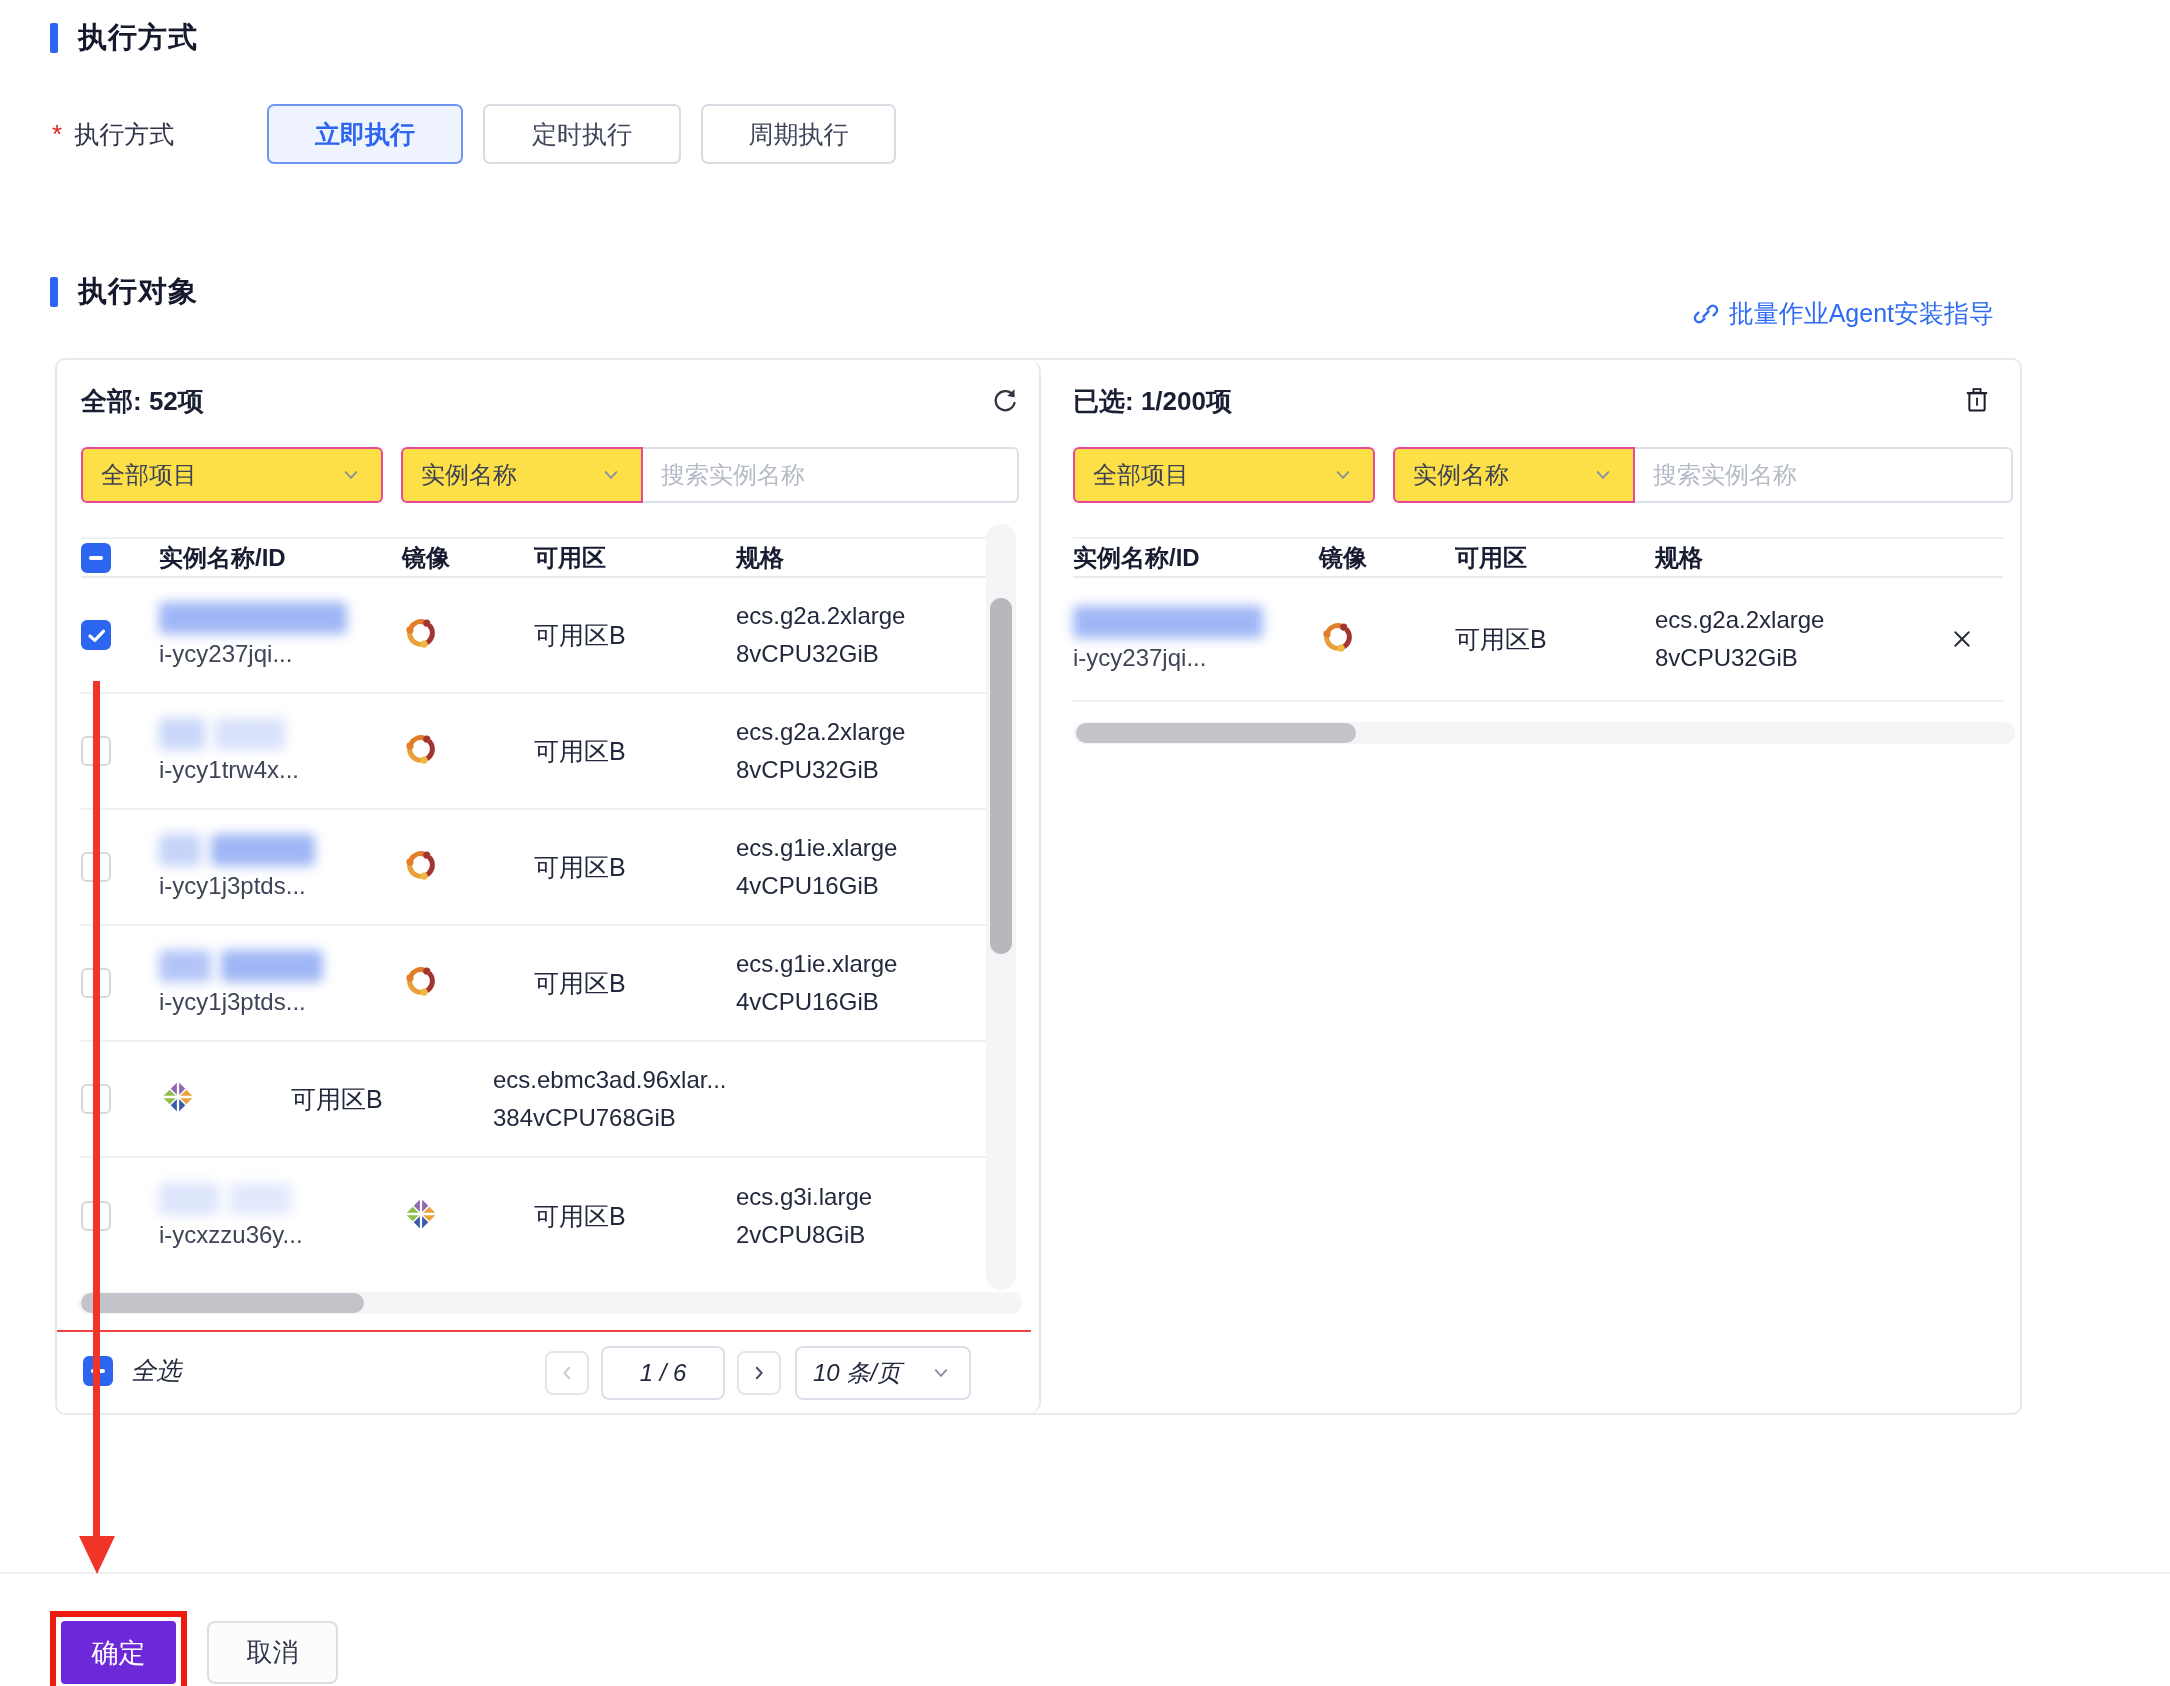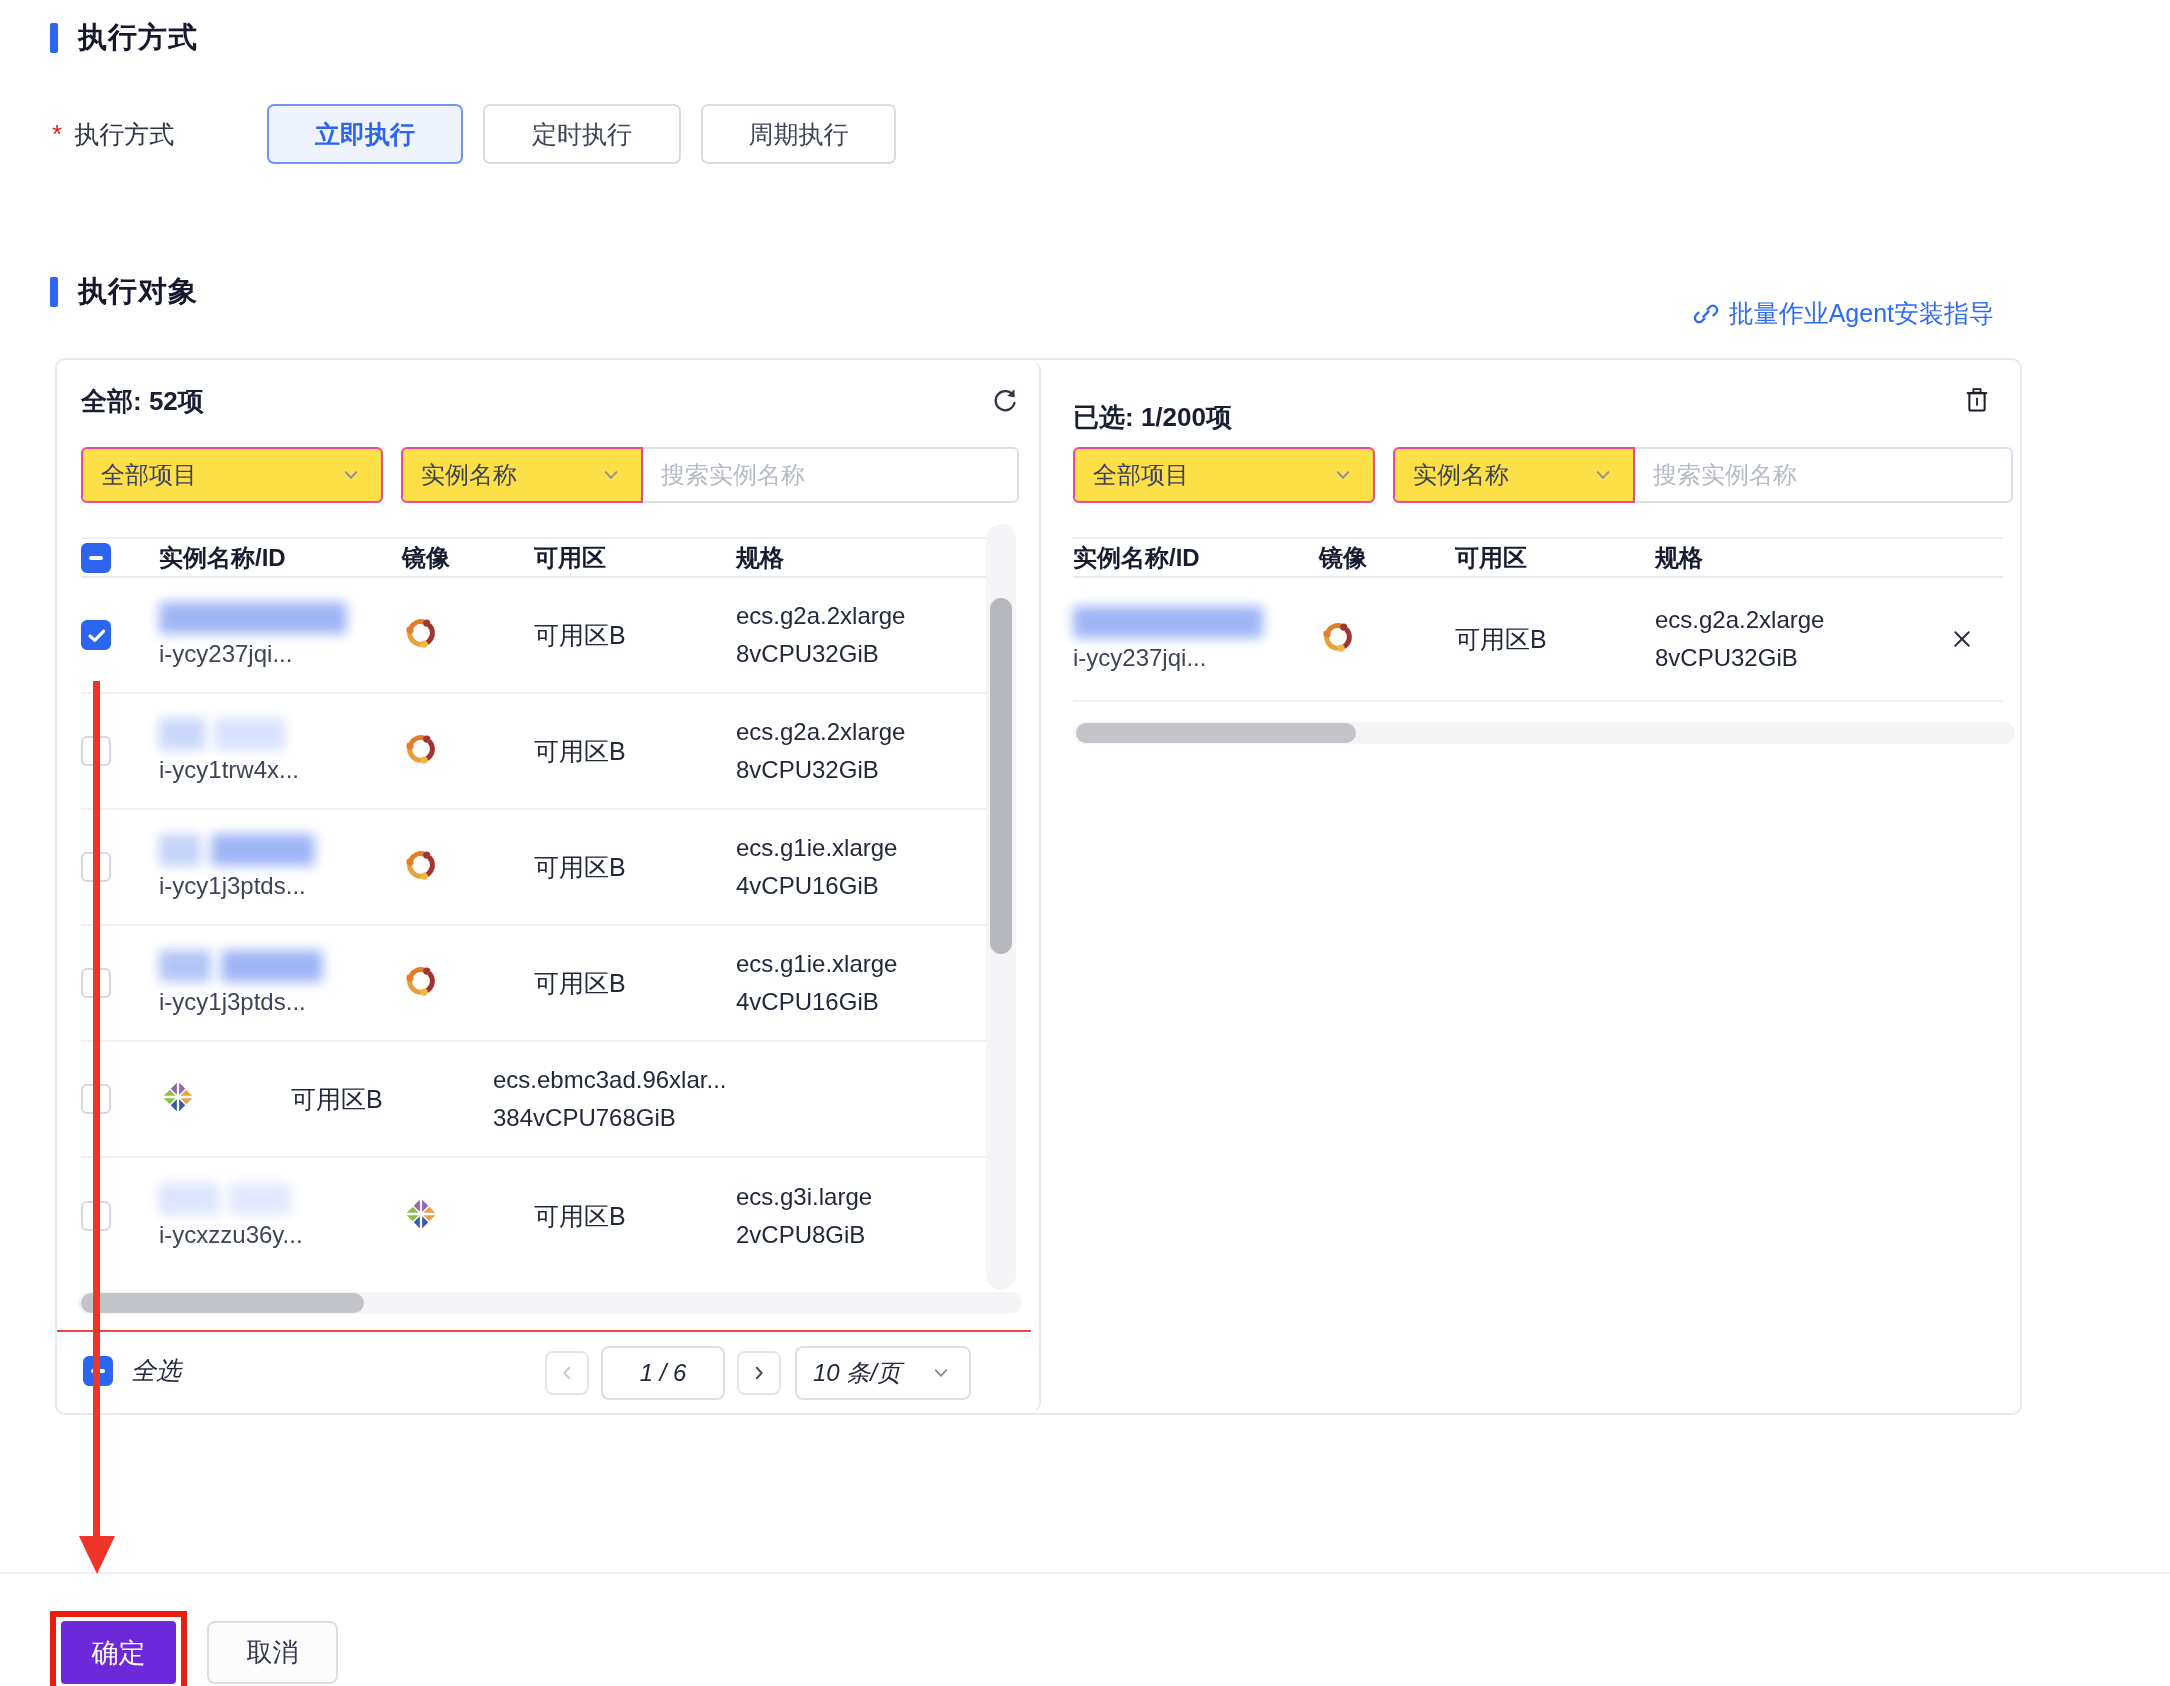--- a/index.html
+++ b/index.html
@@ -25,21 +25,21 @@
               color:#2e6bf5;font-size:25px;cursor:pointer;}
 
   
   .picker{position:absolute;left:55px;top:358px;width:1967px;height:1057px;border:2px solid #e7e9ef;
           border-radius:10px;display:flex;box-sizing:border-box;background:#fff;}
   .panel{position:relative;box-sizing:border-box;}
   .panel.left{width:984px;border-right:2px solid #e7e9ef;border-radius:11px;}
   .panel.right{flex:1;}
 
   .ptitle{position:absolute;left:24px;top:24px;font-size:26px;font-weight:bold;color:#1a1f33;}
-  .panel.right .ptitle{left:32px;margin-top:16px;}
+  .panel.right .ptitle{left:32px;}
   .icon-btn{position:absolute;top:26px;width:28px;height:28px;cursor:pointer;}
   .refresh-btn{right:20px;}
   .trash-btn{right:28px;}
 
   
   .filters{position:absolute;left:24px;top:87px;display:flex;align-items:center;}
   .panel.right .filters{left:32px;}
   .selbox{height:56px;border:2px solid #ec4899;border-radius:6px;background:#fde047;display:flex;align-items:center;
           justify-content:space-between;padding:0 18px;font-size:24px;color:#3c4254;box-sizing:border-box;cursor:pointer;}
   .sel-project{width:302px;margin-right:18px;}

